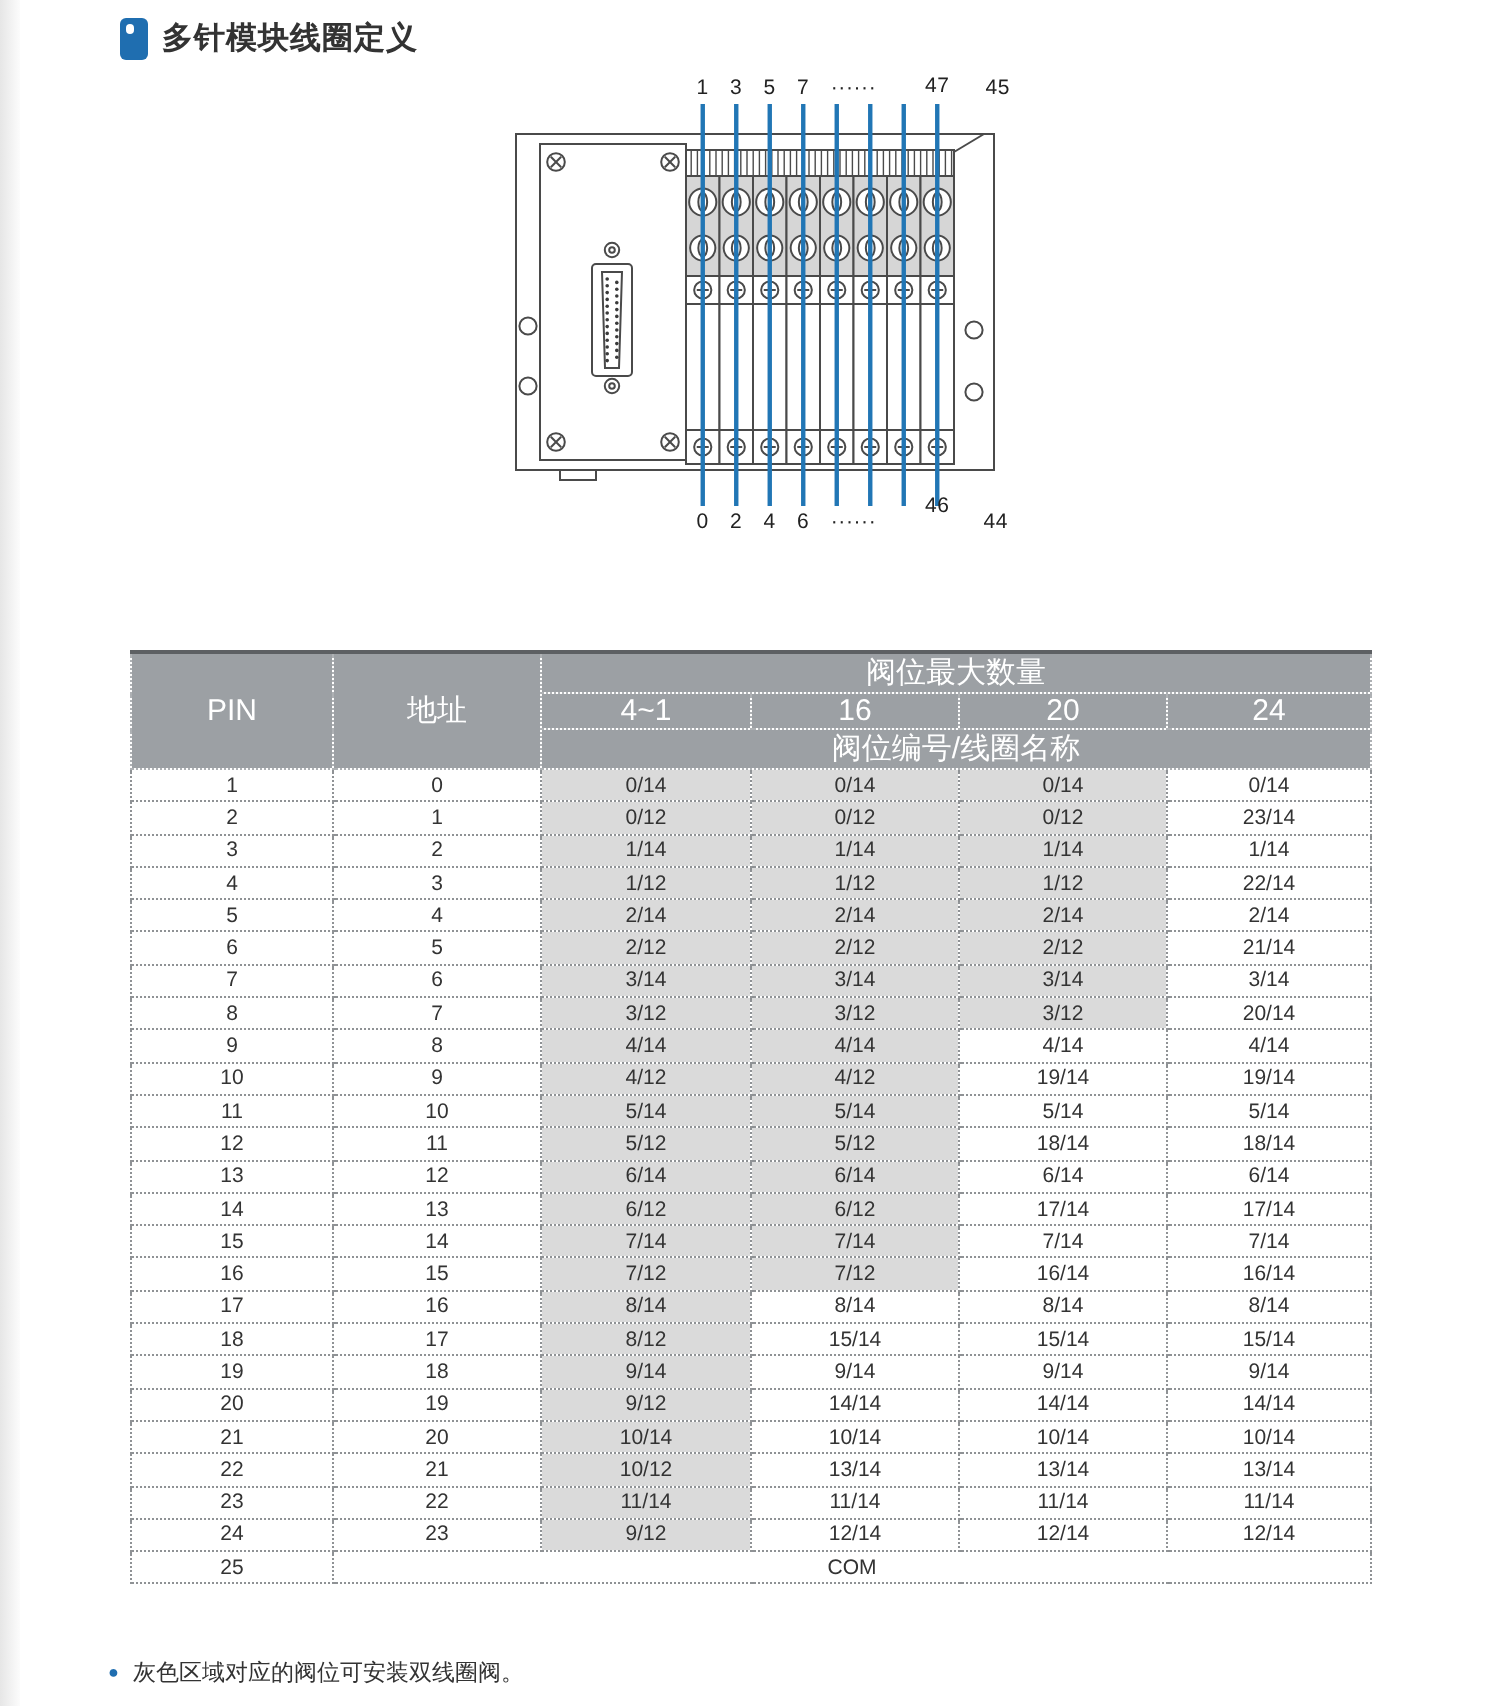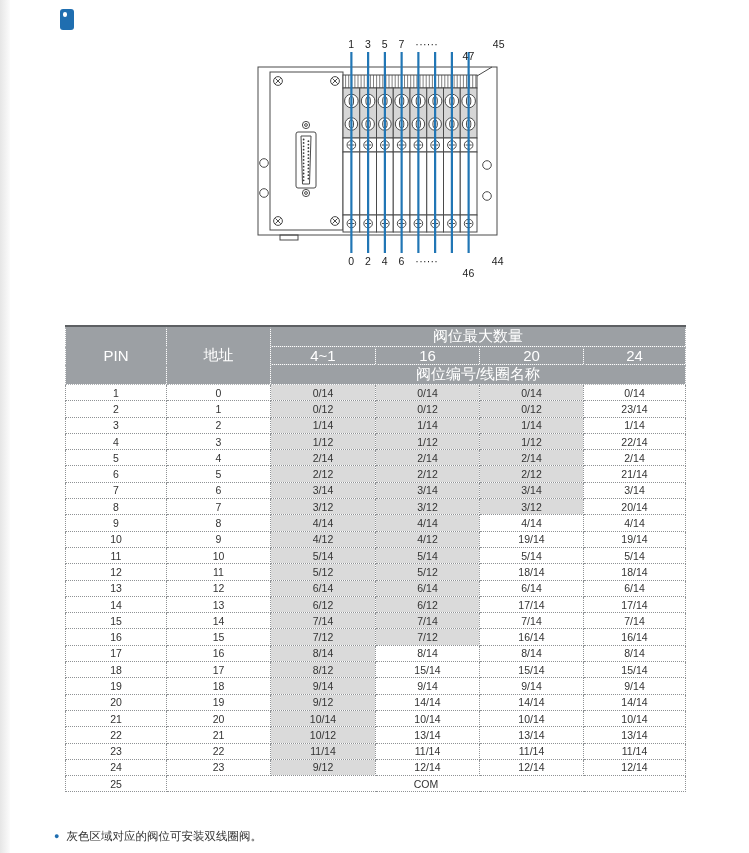--- a/index.html
+++ b/index.html
@@ -33,20 +33,21 @@
 </head>
 <body>
 
 <div class="page">
   <div class="edge-strip"></div>
 
   <div class="title-row">
     <span class="title-icon">
         <span class="dot"></span>
       </span>
+    <div class="title">多针模块线圈定义</div>
   </div>
 
   <div class="diagram">
     <svg width="275" height="235" viewBox="0 0 275 235">
       <g stroke="#4a4a4a" stroke-width="1" fill="none">
 
         <rect x="18" y="32" width="239" height="168" fill="#fff"></rect>
         <line x1="237" y1="41" x2="252" y2="32"></line>
         <rect x="40" y="200" width="18" height="5"></rect>
 
@@ -279,30 +280,30 @@
           <line x1="228.625" y1="17" x2="228.625" y2="218" stroke="#2176b5" stroke-width="2.2"></line>
         </g>
     </svg>
     <div id="top-labels">
         <span class="dlabel" style="left: 111.375px; top: 3px;">1</span>
         <span class="dlabel" style="left: 128.125px; top: 3px;">3</span>
         <span class="dlabel" style="left: 144.875px; top: 3px;">5</span>
         <span class="dlabel" style="left: 161.625px; top: 3px;">7</span>
         <span class="dlabel" style="left: 186.75px; top: 3px;">······</span>
         <span class="dlabel" style="left: 211.875px; top: 3px; margin-left: 47px;">45</span>
-        <span class="dlabel" style="left: 228.625px; top: 15px;">47</span>
+        <span class="dlabel" style="left: 228.625px; top: 2px;">47</span>
       </div>
     <div id="bottom-labels">
         <span class="dlabel" style="left: 111.375px; top: 220px;">0</span>
         <span class="dlabel" style="left: 128.125px; top: 220px;">2</span>
         <span class="dlabel" style="left: 144.875px; top: 220px;">4</span>
         <span class="dlabel" style="left: 161.625px; top: 220px;">6</span>
         <span class="dlabel" style="left: 186.75px; top: 220px;">······</span>
         <span class="dlabel" style="left: 211.875px; top: 220px; margin-left: 46px;">44</span>
-        <span class="dlabel" style="left: 228.625px; top: 232px;">46</span>
+        <span class="dlabel" style="left: 228.625px; top: 212px;">46</span>
       </div>
   </div>
 
   <table class="pin-table">
     <colgroup>
       <col style="width:101px">
         <col style="width:104px">
         <col style="width:105px">
       <col style="width:104px">
         <col style="width:104px">

